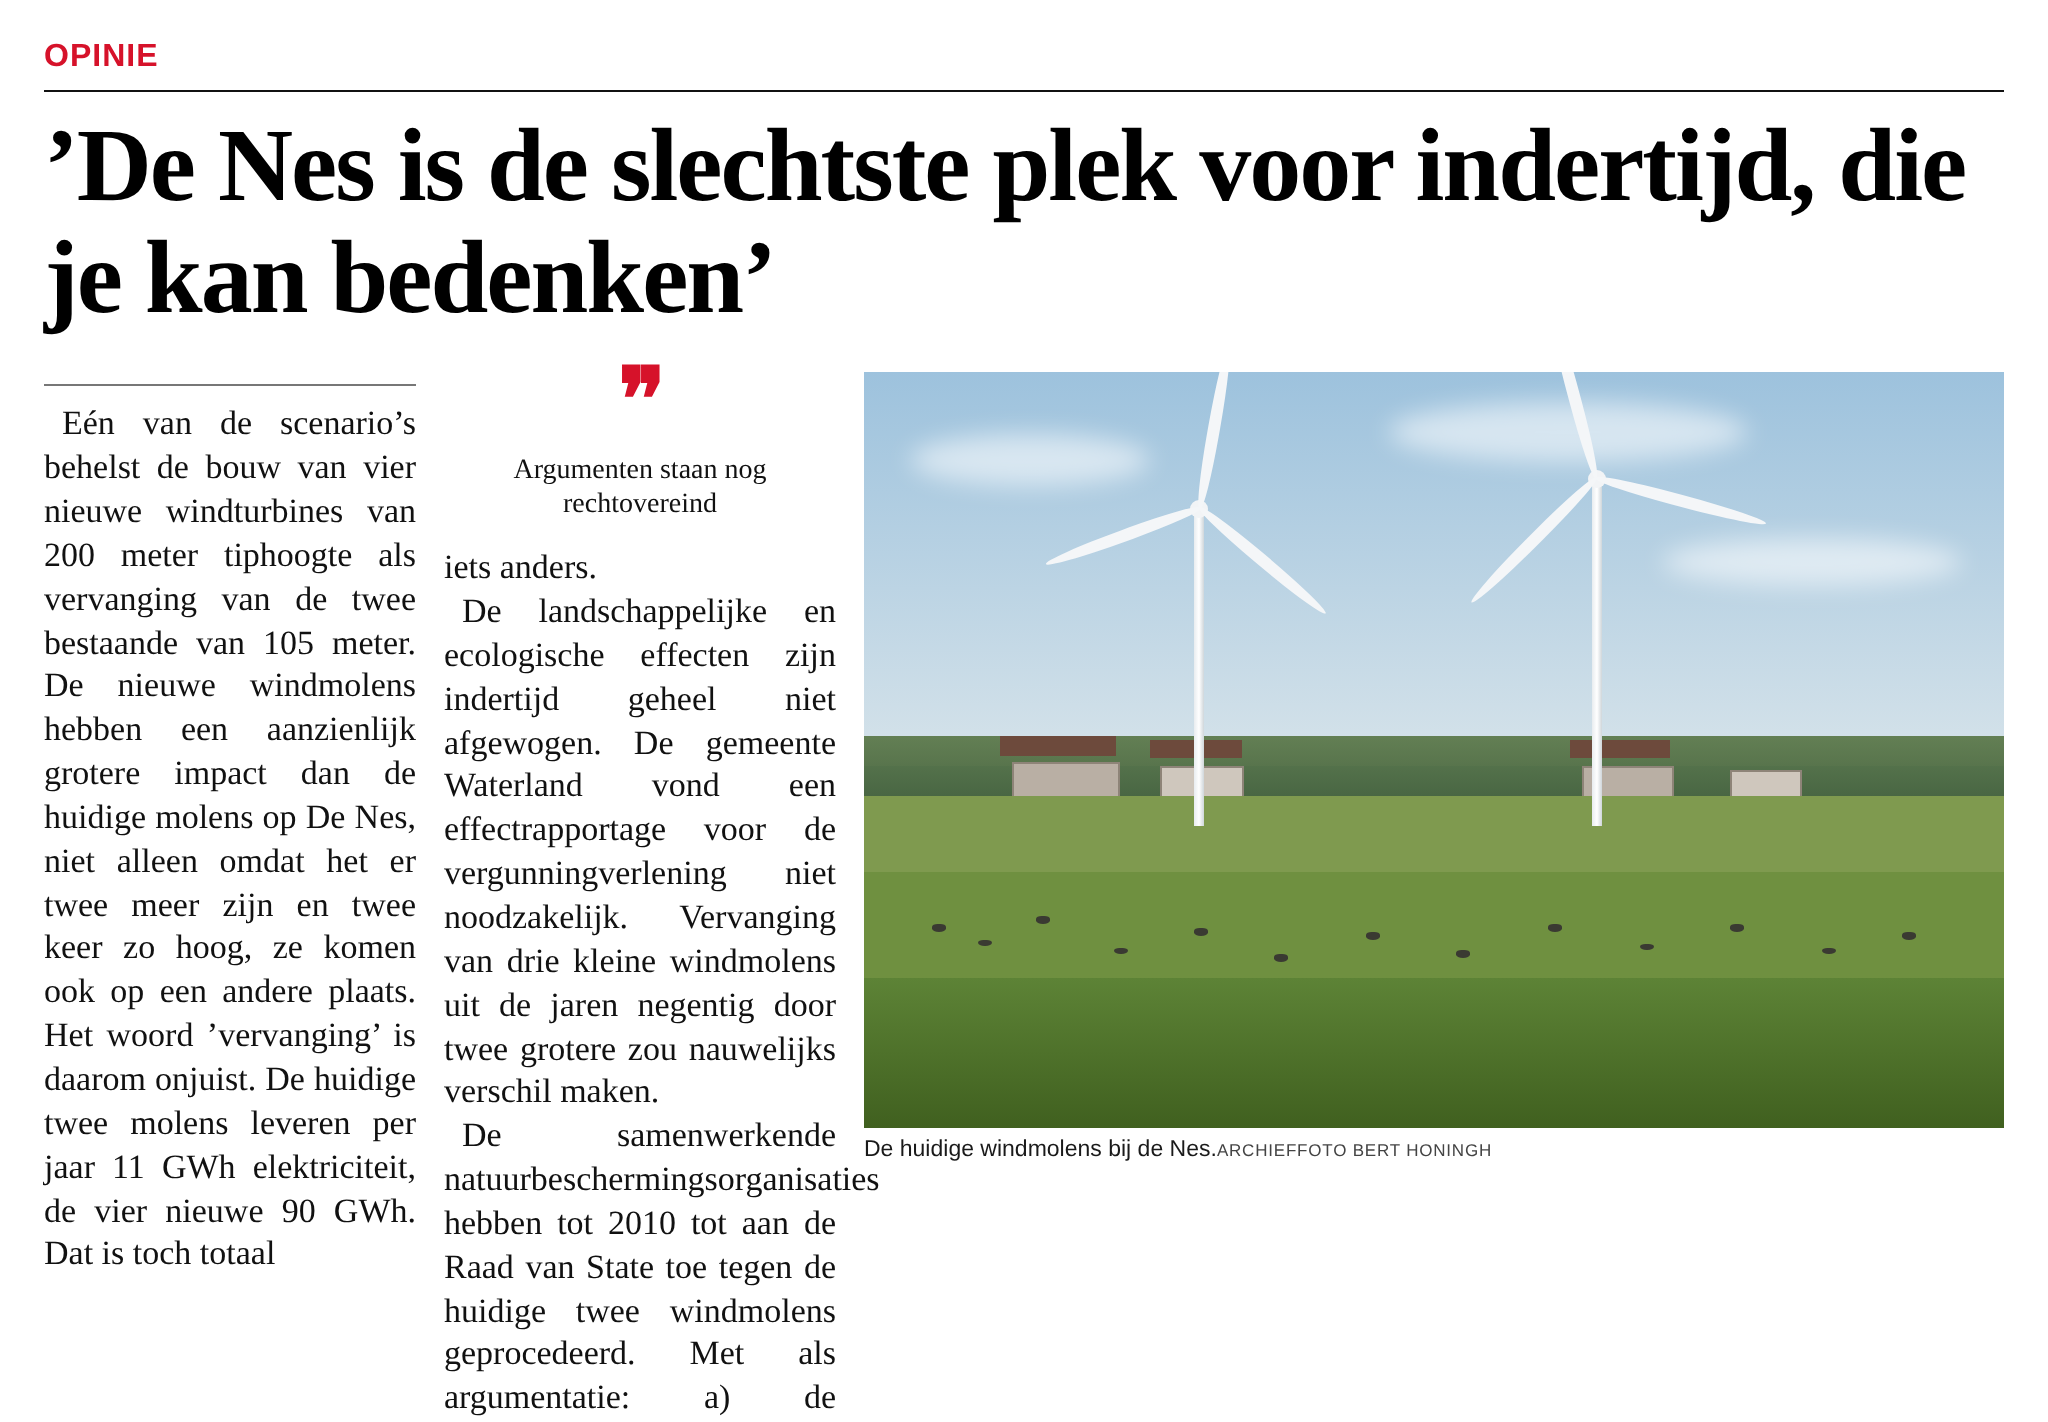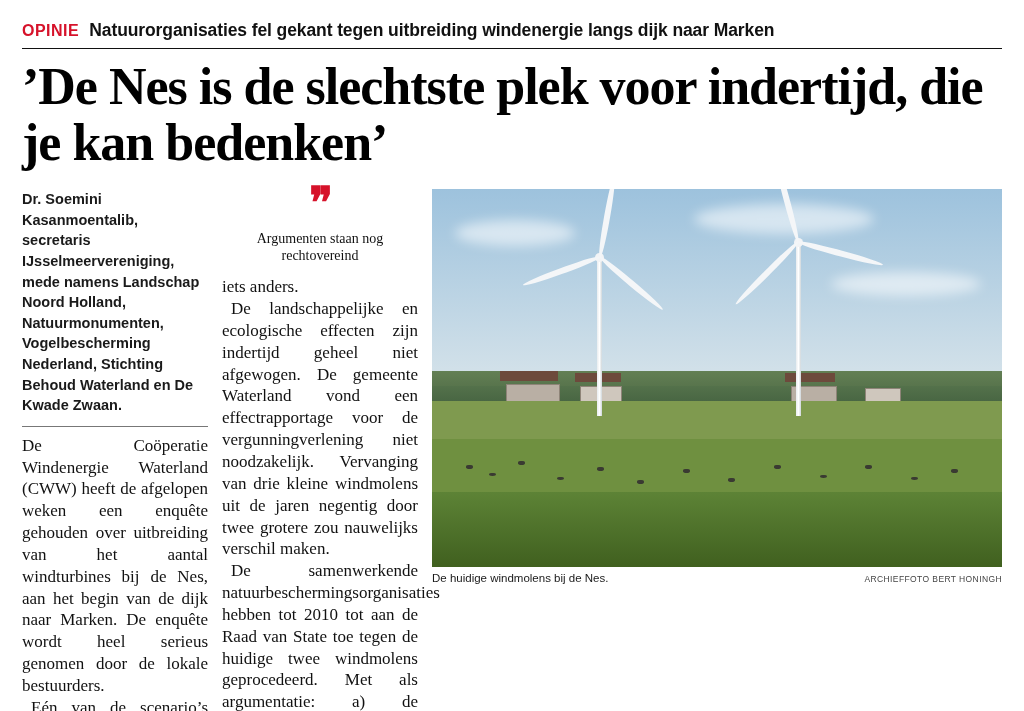--- a/index.html
+++ b/index.html
@@ -220,21 +220,20 @@
     position: absolute;
     left: 50%;
     top: 0;
     width: 6px;
     background: #f4f6f8;
     border-radius: 50% 50% 45% 45%;
     transform-origin: 50% 100%;
   }
   .caption-row {
     display: flex;
-    justify-content: space-between;
     align-items: baseline;
     margin-top: 5px;
   }
   .caption {
     font-family: "Liberation Sans", sans-serif;
     font-size: 11.5px;
     color: #1a1a1a;
   }
   .credit {
     font-family: "Liberation Sans", sans-serif;
@@ -243,33 +242,30 @@
     color: #444;
   }
 </style>
 </head>
 <body>
 
 <div class="page">
 
   <div class="kicker-row">
     <span class="kicker-label">OPINIE</span>
-    <span class="kicker-text">Natuurorganisaties fel gekant tegen uitbreiding windenergie langs dijk naar Marken</span>
   </div>
   <hr class="rule">
 
   <h1 class="headline">’De Nes is de slechtste plek voor indertijd, die je kan bedenken’</h1>
 
   <div class="content">
 
     <div class="col col-1">
-      <div class="byline">Dr. Soemini Kasanmoentalib, secretaris IJsselmeervereniging, mede namens Landschap Noord Holland, Natuurmonumenten, Vogelbescherming Nederland, Stichting Behoud Waterland en De Kwade Zwaan.</div>
       <hr class="byline-rule">
       <div class="body-text">
-        <p class="first">De Coöperatie Windenergie Waterland (CWW) heeft de afgelopen weken een enquête gehouden over uitbreiding van het aantal windturbines bij de Nes, aan het begin van de dijk naar Marken. De enquête wordt heel serieus genomen door de lokale bestuurders.</p>
         <p>Eén van de scenario’s behelst de bouw van vier nieuwe windturbines van 200 meter tiphoogte als vervanging van de twee bestaande van 105 meter. De nieuwe windmolens hebben een aanzienlijk grotere impact dan de huidige molens op De Nes, niet alleen omdat het er twee meer zijn en twee keer zo hoog, ze komen ook op een andere plaats. Het woord ’vervanging’ is daarom onjuist. De huidige twee molens leveren per jaar 11 GWh elektriciteit, de vier nieuwe 90 GWh. Dat is toch totaal</p>
       </div>
     </div>
 
     <div class="col col-2">
       <div class="pullquote">
         <span class="quote-mark">❞</span>
         <span class="quote-text">Argumenten staan nog rechtovereind</span>
       </div>
       <div class="body-text">

